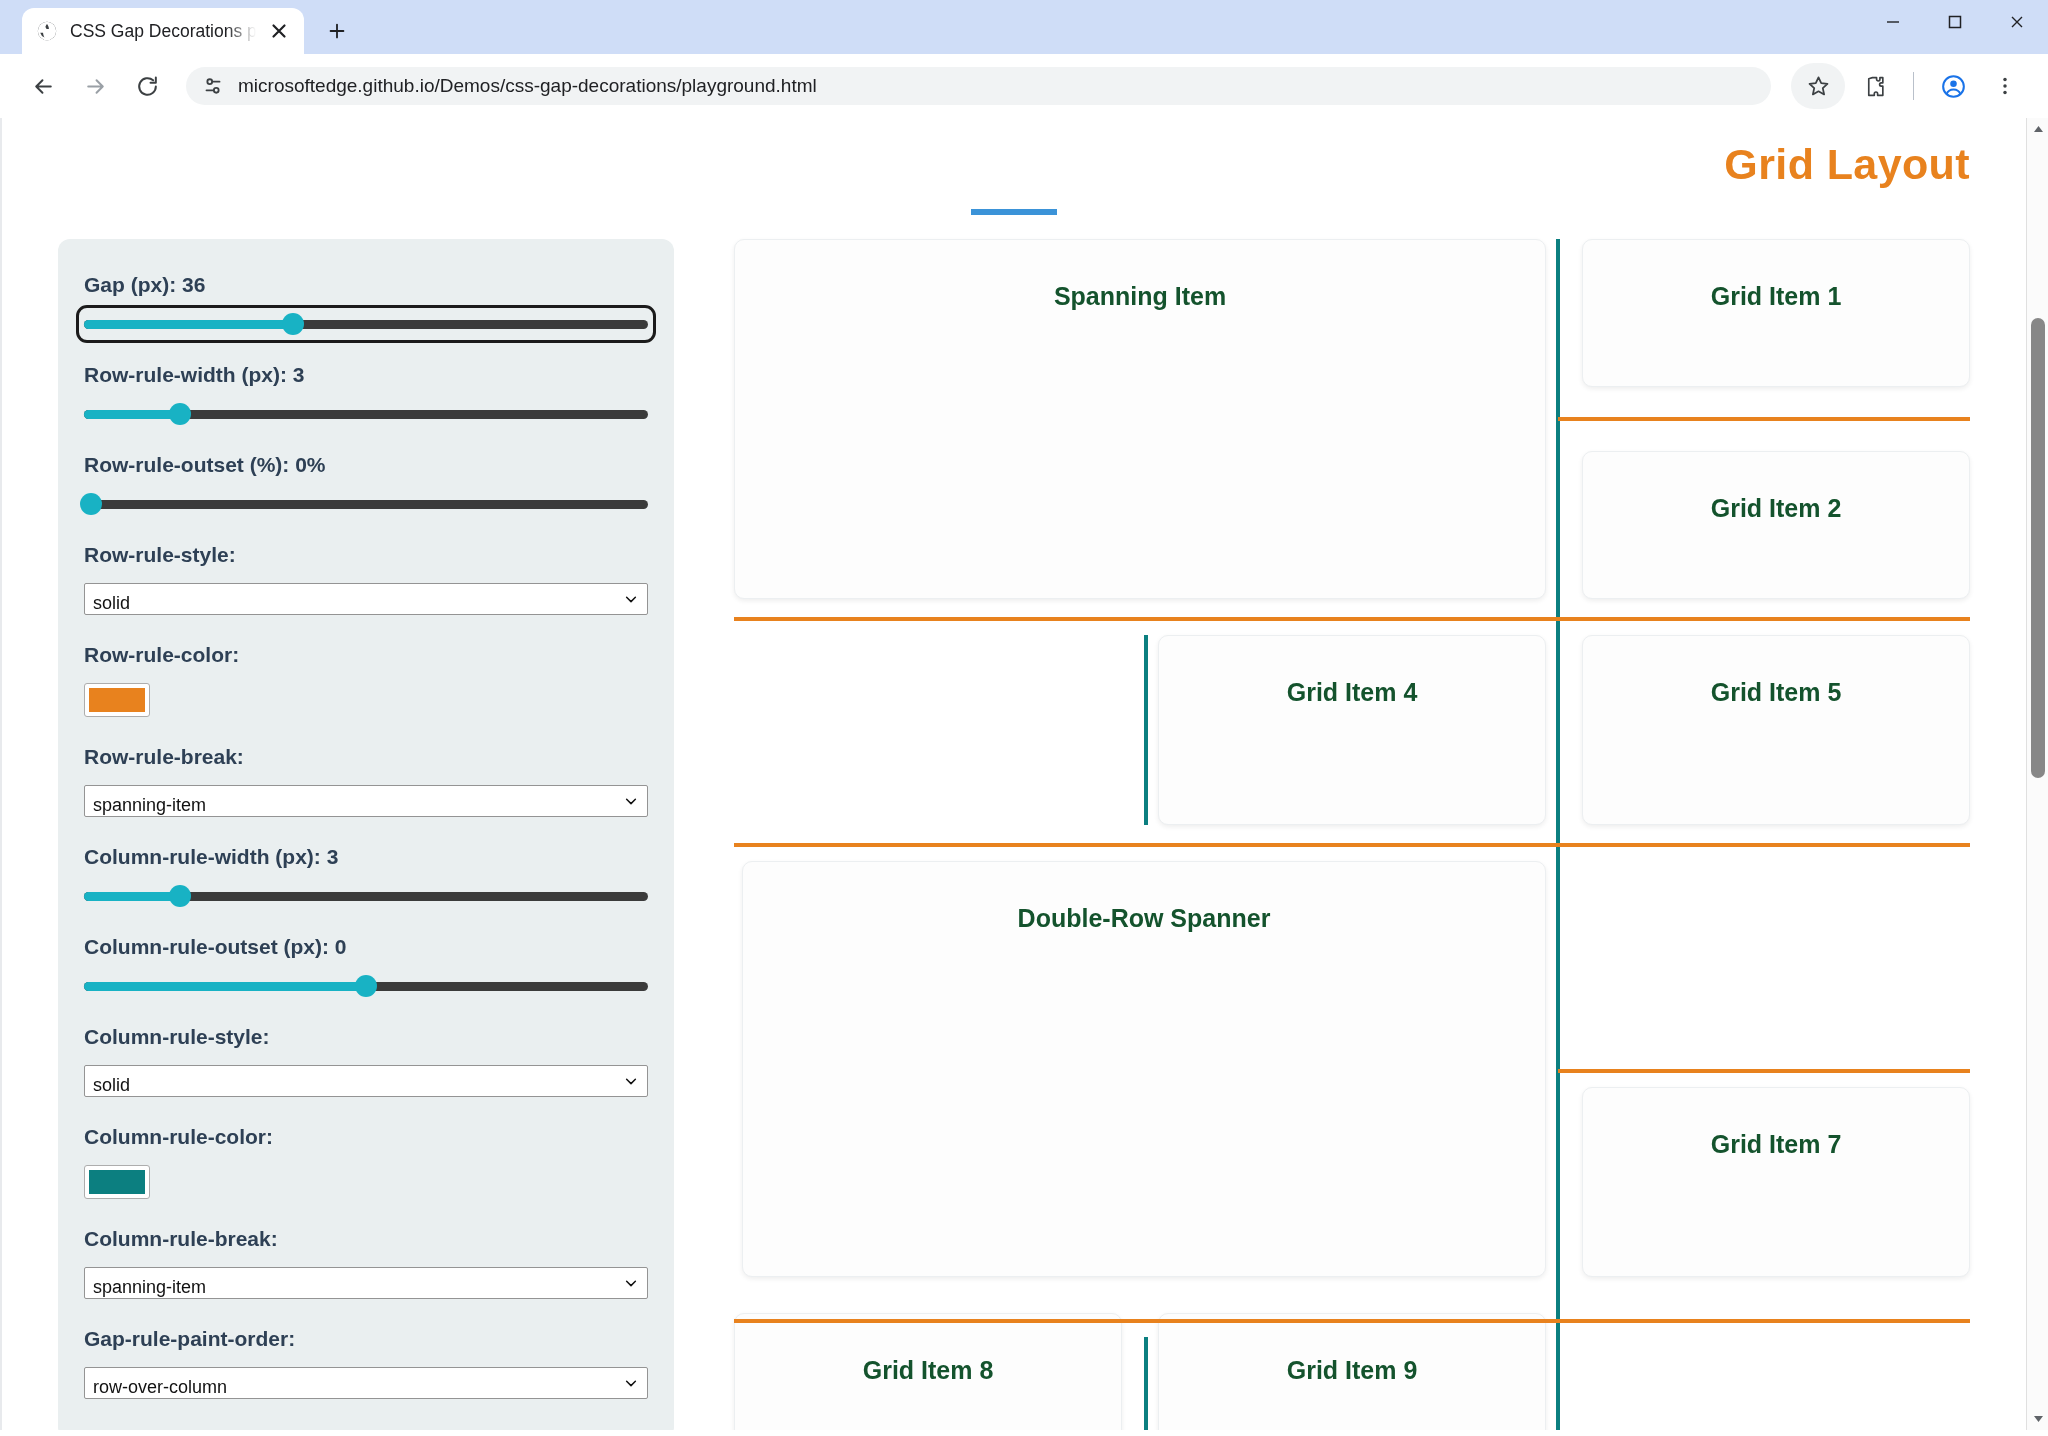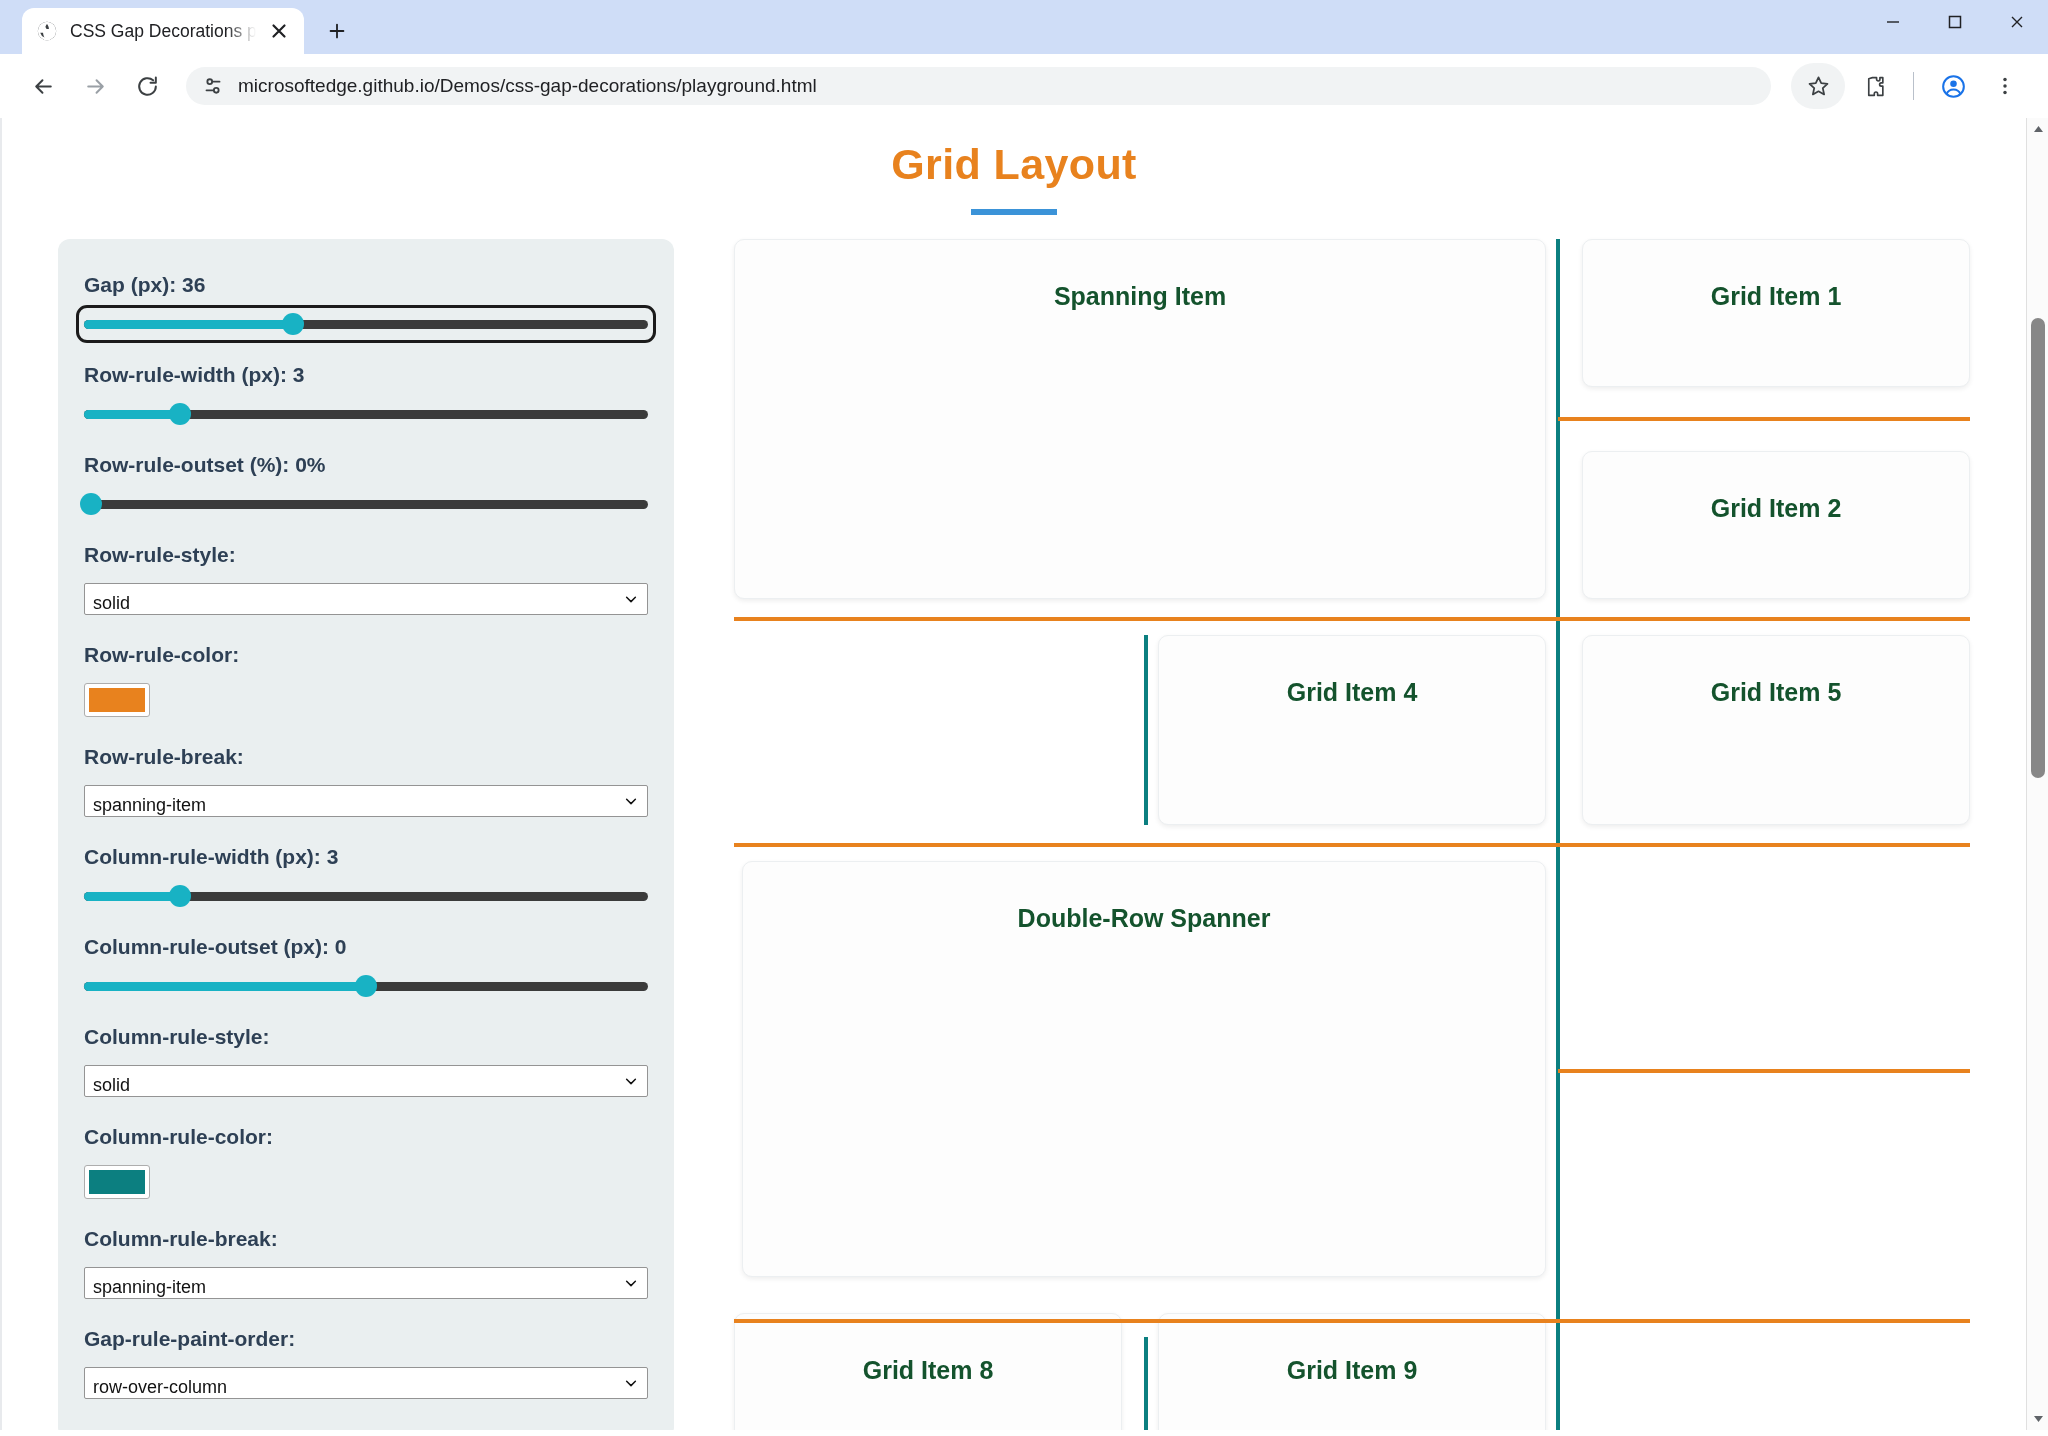--- a/index.html
+++ b/index.html
@@ -53,21 +53,21 @@
 
   
   .viewport { flex: 1; position: relative; background: #ffffff; display: flex; overflow: hidden; }
   .page {
     flex: 1; background: #ffffff; overflow: hidden; position: relative;
     border-left: 2px solid #e8eaed;
   }
   .page-inner { padding: 0 56px; }
 
   h1.page-title {
-    text-align: center; color: #e8821e; font-size: 43px; font-weight: 700;
+    text-align: right; color: #e8821e; font-size: 43px; font-weight: 700;
     letter-spacing: .4px; margin-top: 22px;
   }
   .title-rule { width: 86px; height: 6px; background: #3b93d8; margin: 20px auto 0; }
 
   .columns { display: flex; gap: 60px; margin-top: 24px; align-items: flex-start; }
 
   
   .controls {
     width: 616px; flex: 0 0 616px;
     background: #eaeff0; border-radius: 12px; padding: 34px 26px 30px 26px;
@@ -390,20 +390,23 @@
               <div class="cell g-item4">
                 <span>Grid Item 4</span>
               </div>
               <div class="cell g-item5">
                 <span>Grid Item 5</span>
               </div>
 
               <div class="cell g-dblspan">
                 <span>Double-Row Spanner</span>
               </div>
+              <div class="cell g-item7">
+                <span>Grid Item 7</span>
+              </div>
 
               <div class="cell g-item8">
                 <span>Grid Item 8</span>
               </div>
               <div class="cell g-item9">
                 <span>Grid Item 9</span>
               </div>
               <div class="cell empty g-empty"></div>
 
               <div class="rule col" style="left:calc(66.667% - 2px); top:0; bottom:0;"></div>

